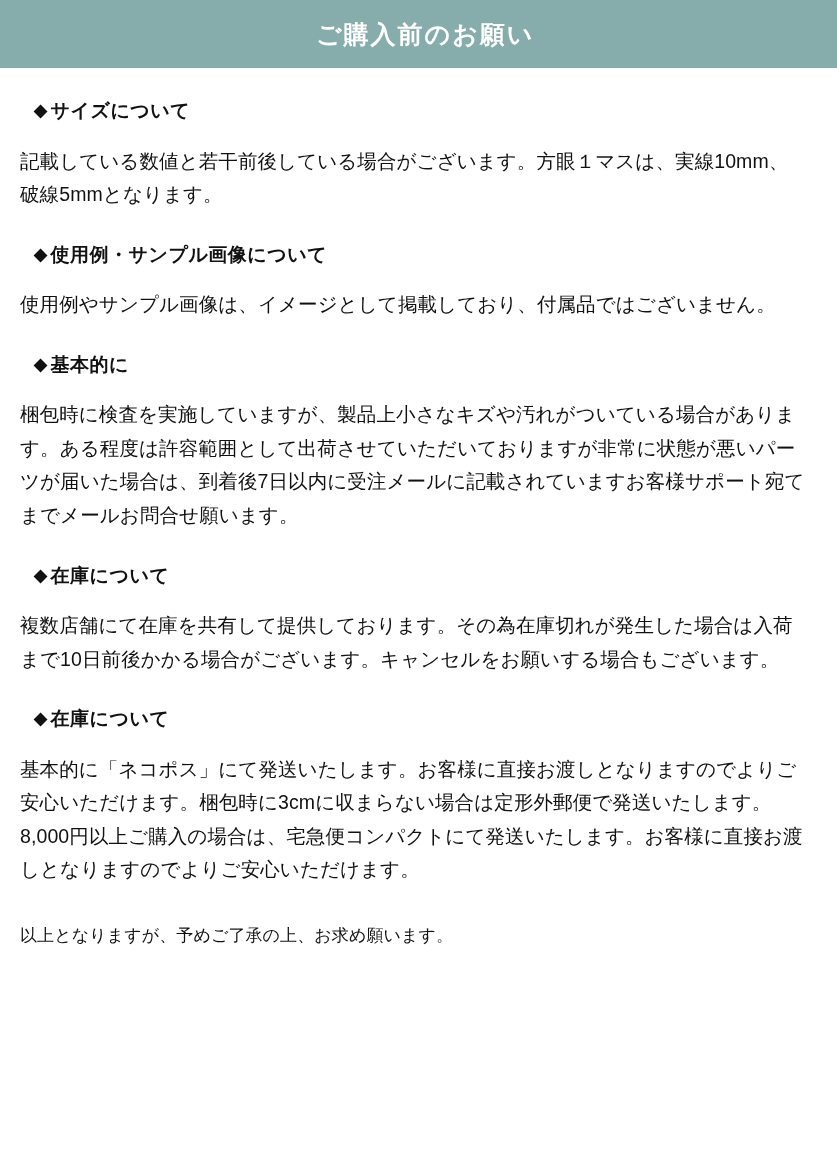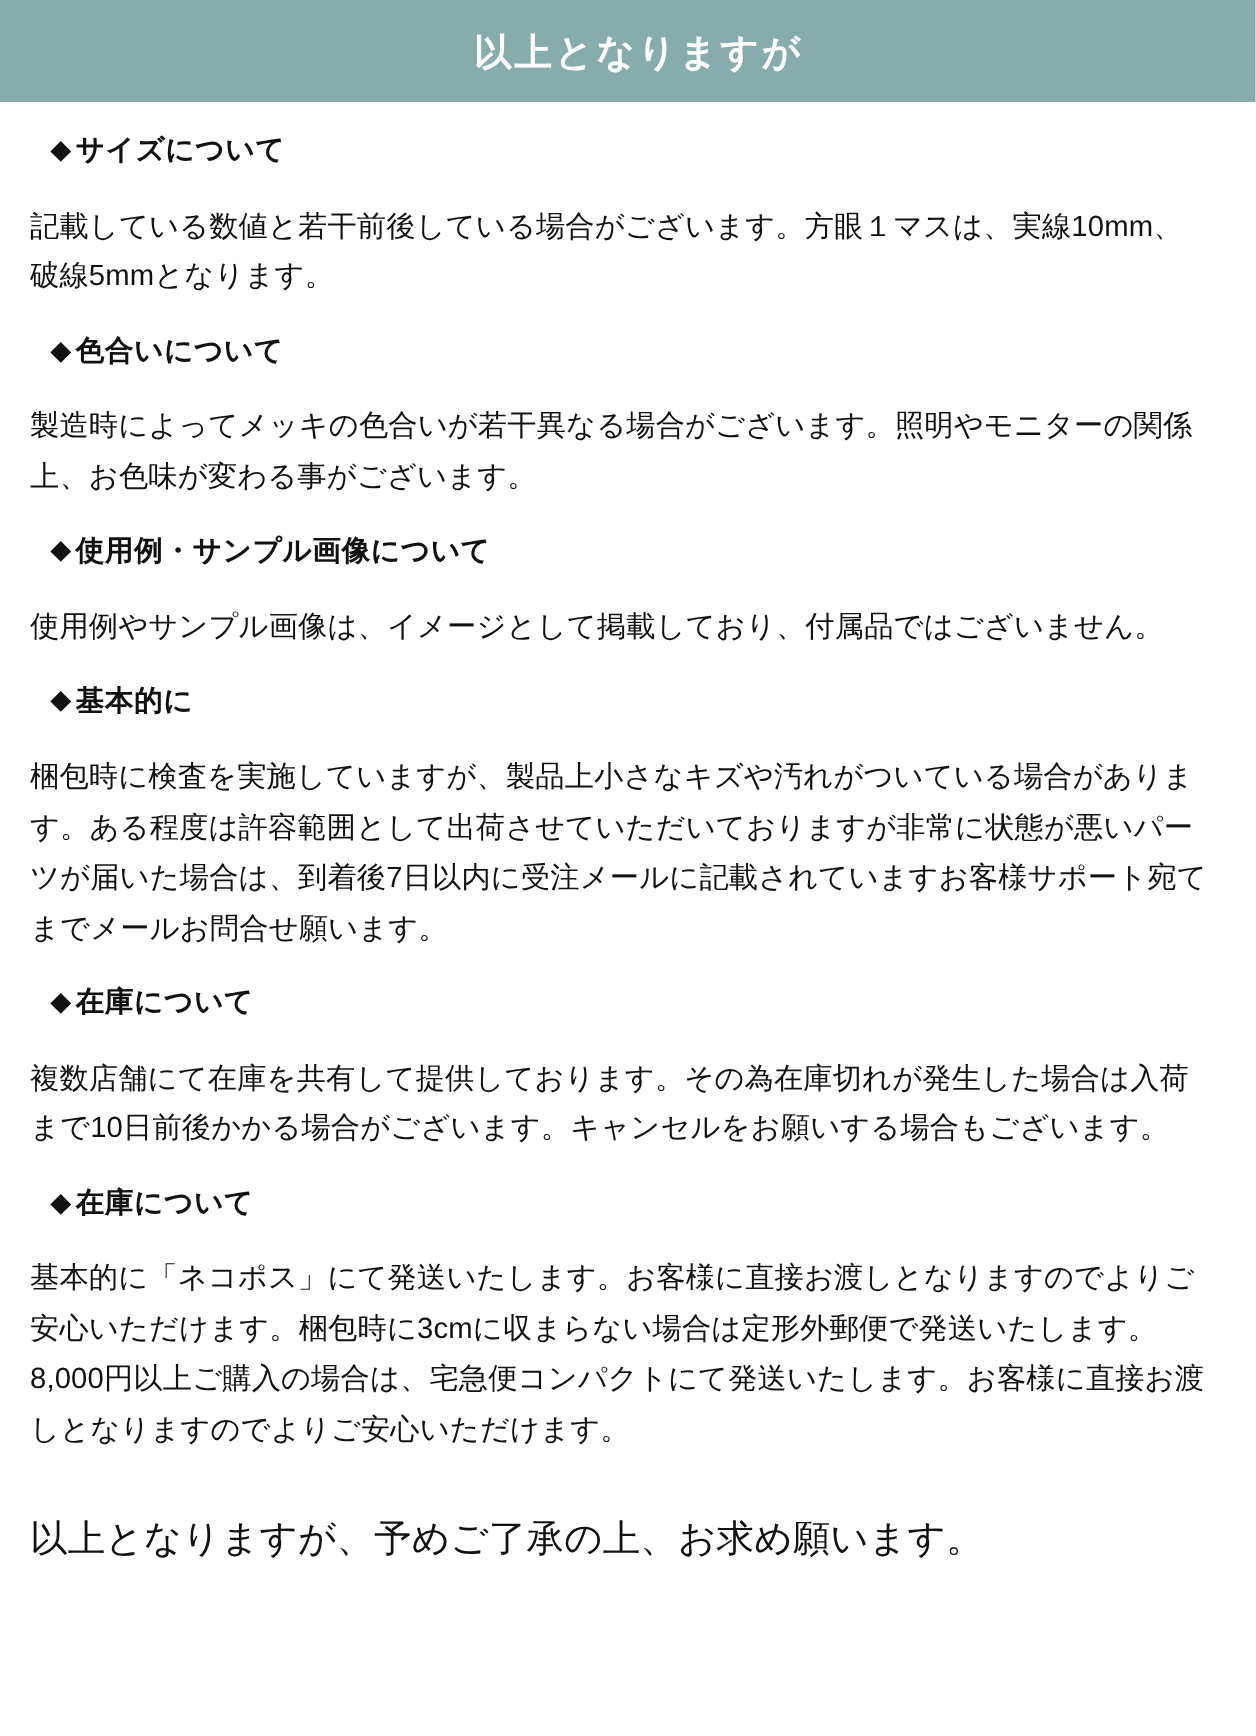--- a/index.html
+++ b/index.html
@@ -48,75 +48,69 @@
     padding: 0 18px 20px 18px;
   }
   .section {
     margin: 0;
   }
   .section-heading {
     font-size: 19px;
     font-weight: bold;
     color: #111111;
     letter-spacing: 0.5px;
-    margin: 20px 0 0 16px;
+    margin: 30px 0 0 16px;
     line-height: 1.4;
   }
   .section-heading .diamond {
     display: inline-block;
     margin-right: 3px;
     font-size: 17px;
     position: relative;
     top: -1px;
   }
   .section-body {
     font-size: 19.5px;
     line-height: 1.72;
     color: #111111;
     margin: 20px 13px 0 2px;
     letter-spacing: 0.1px;
   }
   .closing {
-    font-size: 25px;
+    font-size: 17px;
     line-height: 1.72;
     color: #111111;
     margin: 34px 0 0 2px;
     letter-spacing: 0.1px;
   }
   .closing .line {
     display: block;
   }
 </style>
 </head>
 <body>
 
 <div class="page">
 
   <div class="header-band">
     <div class="header-left-strip"></div>
     <div class="header-title-box">
-      <span class="header-title">以上となりますが</span>
+      <span class="header-title">ご購入前のお願い</span>
     </div>
   </div>
 
   <div class="content">
 
     <div class="section">
       <div class="section-heading">
         <span class="diamond">◆</span><span>サイズについて</span>
       </div>
       <div class="section-body">記載している数値と若干前後している場合がございます。方眼１マスは、実線10mm、破線5mmとなります。</div>
     </div>
 
-    <div class="section">
-      <div class="section-heading">
-        <span class="diamond">◆</span><span>色合いについて</span>
-      </div>
-      <div class="section-body">製造時によってメッキの色合いが若干異なる場合がございます。照明やモニターの関係上、お色味が変わる事がございます。</div>
-    </div>
 
     <div class="section">
       <div class="section-heading">
         <span class="diamond">◆</span><span>使用例・サンプル画像について</span>
       </div>
       <div class="section-body">使用例やサンプル画像は、イメージとして掲載しており、付属品ではございません。</div>
     </div>
 
     <div class="section">
       <div class="section-heading">

